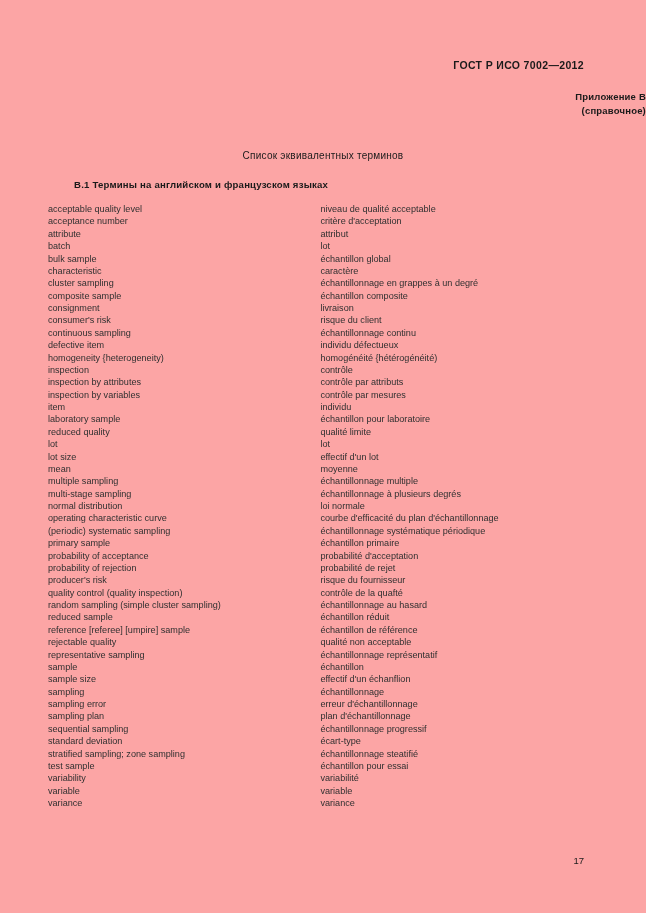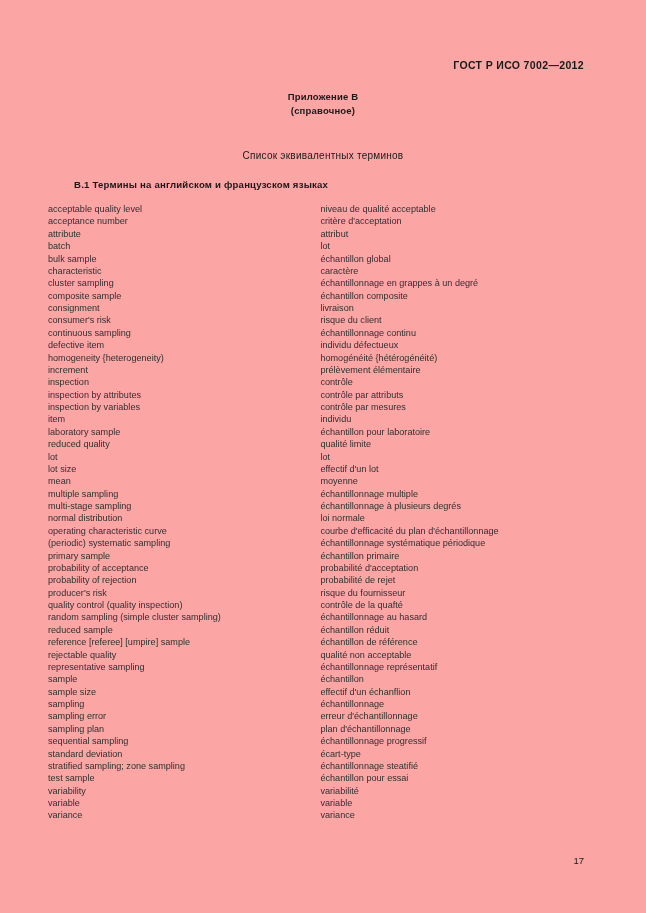--- a/index.html
+++ b/index.html
@@ -34,21 +34,21 @@
     color: #1a1a1a;
     white-space: nowrap;
   }
 
   
   .annex-block {
     position: absolute;
     top: 90px;
     left: 0;
     right: 0;
-    text-align: center;
+    text-align: right;
   }
   .annex-title,
   .annex-subtitle {
     font-size: 9.5px;
     font-weight: bold;
     line-height: 14px;
     letter-spacing: 0.2px;
     color: #1a1a1a;
   }
 
@@ -174,24 +174,20 @@
         </tr>
         <tr>
           <td class="col-en">defective item</td>
           <td class="col-fr">individu défectueux</td>
         </tr>
         <tr>
           <td class="col-en">homogeneity {heterogeneity)</td>
           <td class="col-fr">homogénéité {hétérogénéité)</td>
         </tr>
         <tr>
-          <td class="col-en">increment</td>
-          <td class="col-fr">prélèvement élémentaire</td>
-        </tr>
-        <tr>
           <td class="col-en">inspection</td>
           <td class="col-fr">contrôle</td>
         </tr>
         <tr>
           <td class="col-en">inspection by attributes</td>
           <td class="col-fr">contrôle par attributs</td>
         </tr>
         <tr>
           <td class="col-en">inspection by variables</td>
           <td class="col-fr">contrôle par mesures</td>

